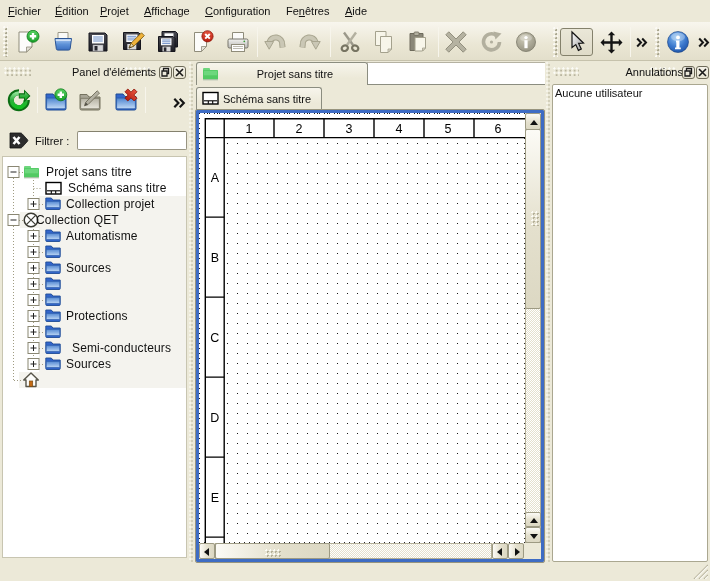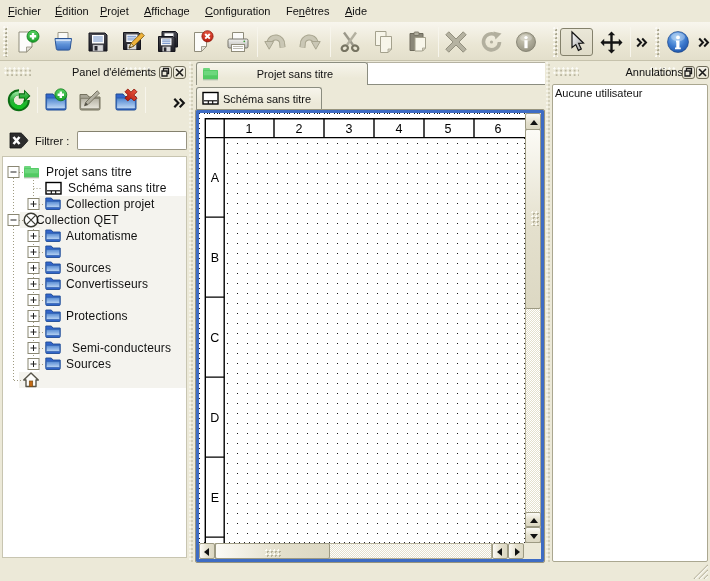--- a/index.html
+++ b/index.html
@@ -440,23 +440,20 @@
       <span class="txt" style="left:63px">Collection projet</span>
     </div>
   <div class="trow" style="top:55px">
       <span class="txt" style="left:33px">Collection QET</span>
     </div>
   <div class="trow" style="top:71px">
       <span class="txt" style="left:63px">Automatisme</span>
     </div>
   <div class="trow" style="top:103px">
       <span class="txt" style="left:63px">Sources</span>
-    </div>
-  <div class="trow" style="top:119px">
-      <span class="txt" style="left:63px">Convertisseurs</span>
     </div>
   <div class="trow" style="top:151px">
       <span class="txt" style="left:63px">Protections</span>
     </div>
   <div class="trow" style="top:183px">
       <span class="txt" style="left:69px">Semi-conducteurs</span>
     </div>
   <div class="trow" style="top:199px">
       <span class="txt" style="left:63px">Sources</span>
     </div>

